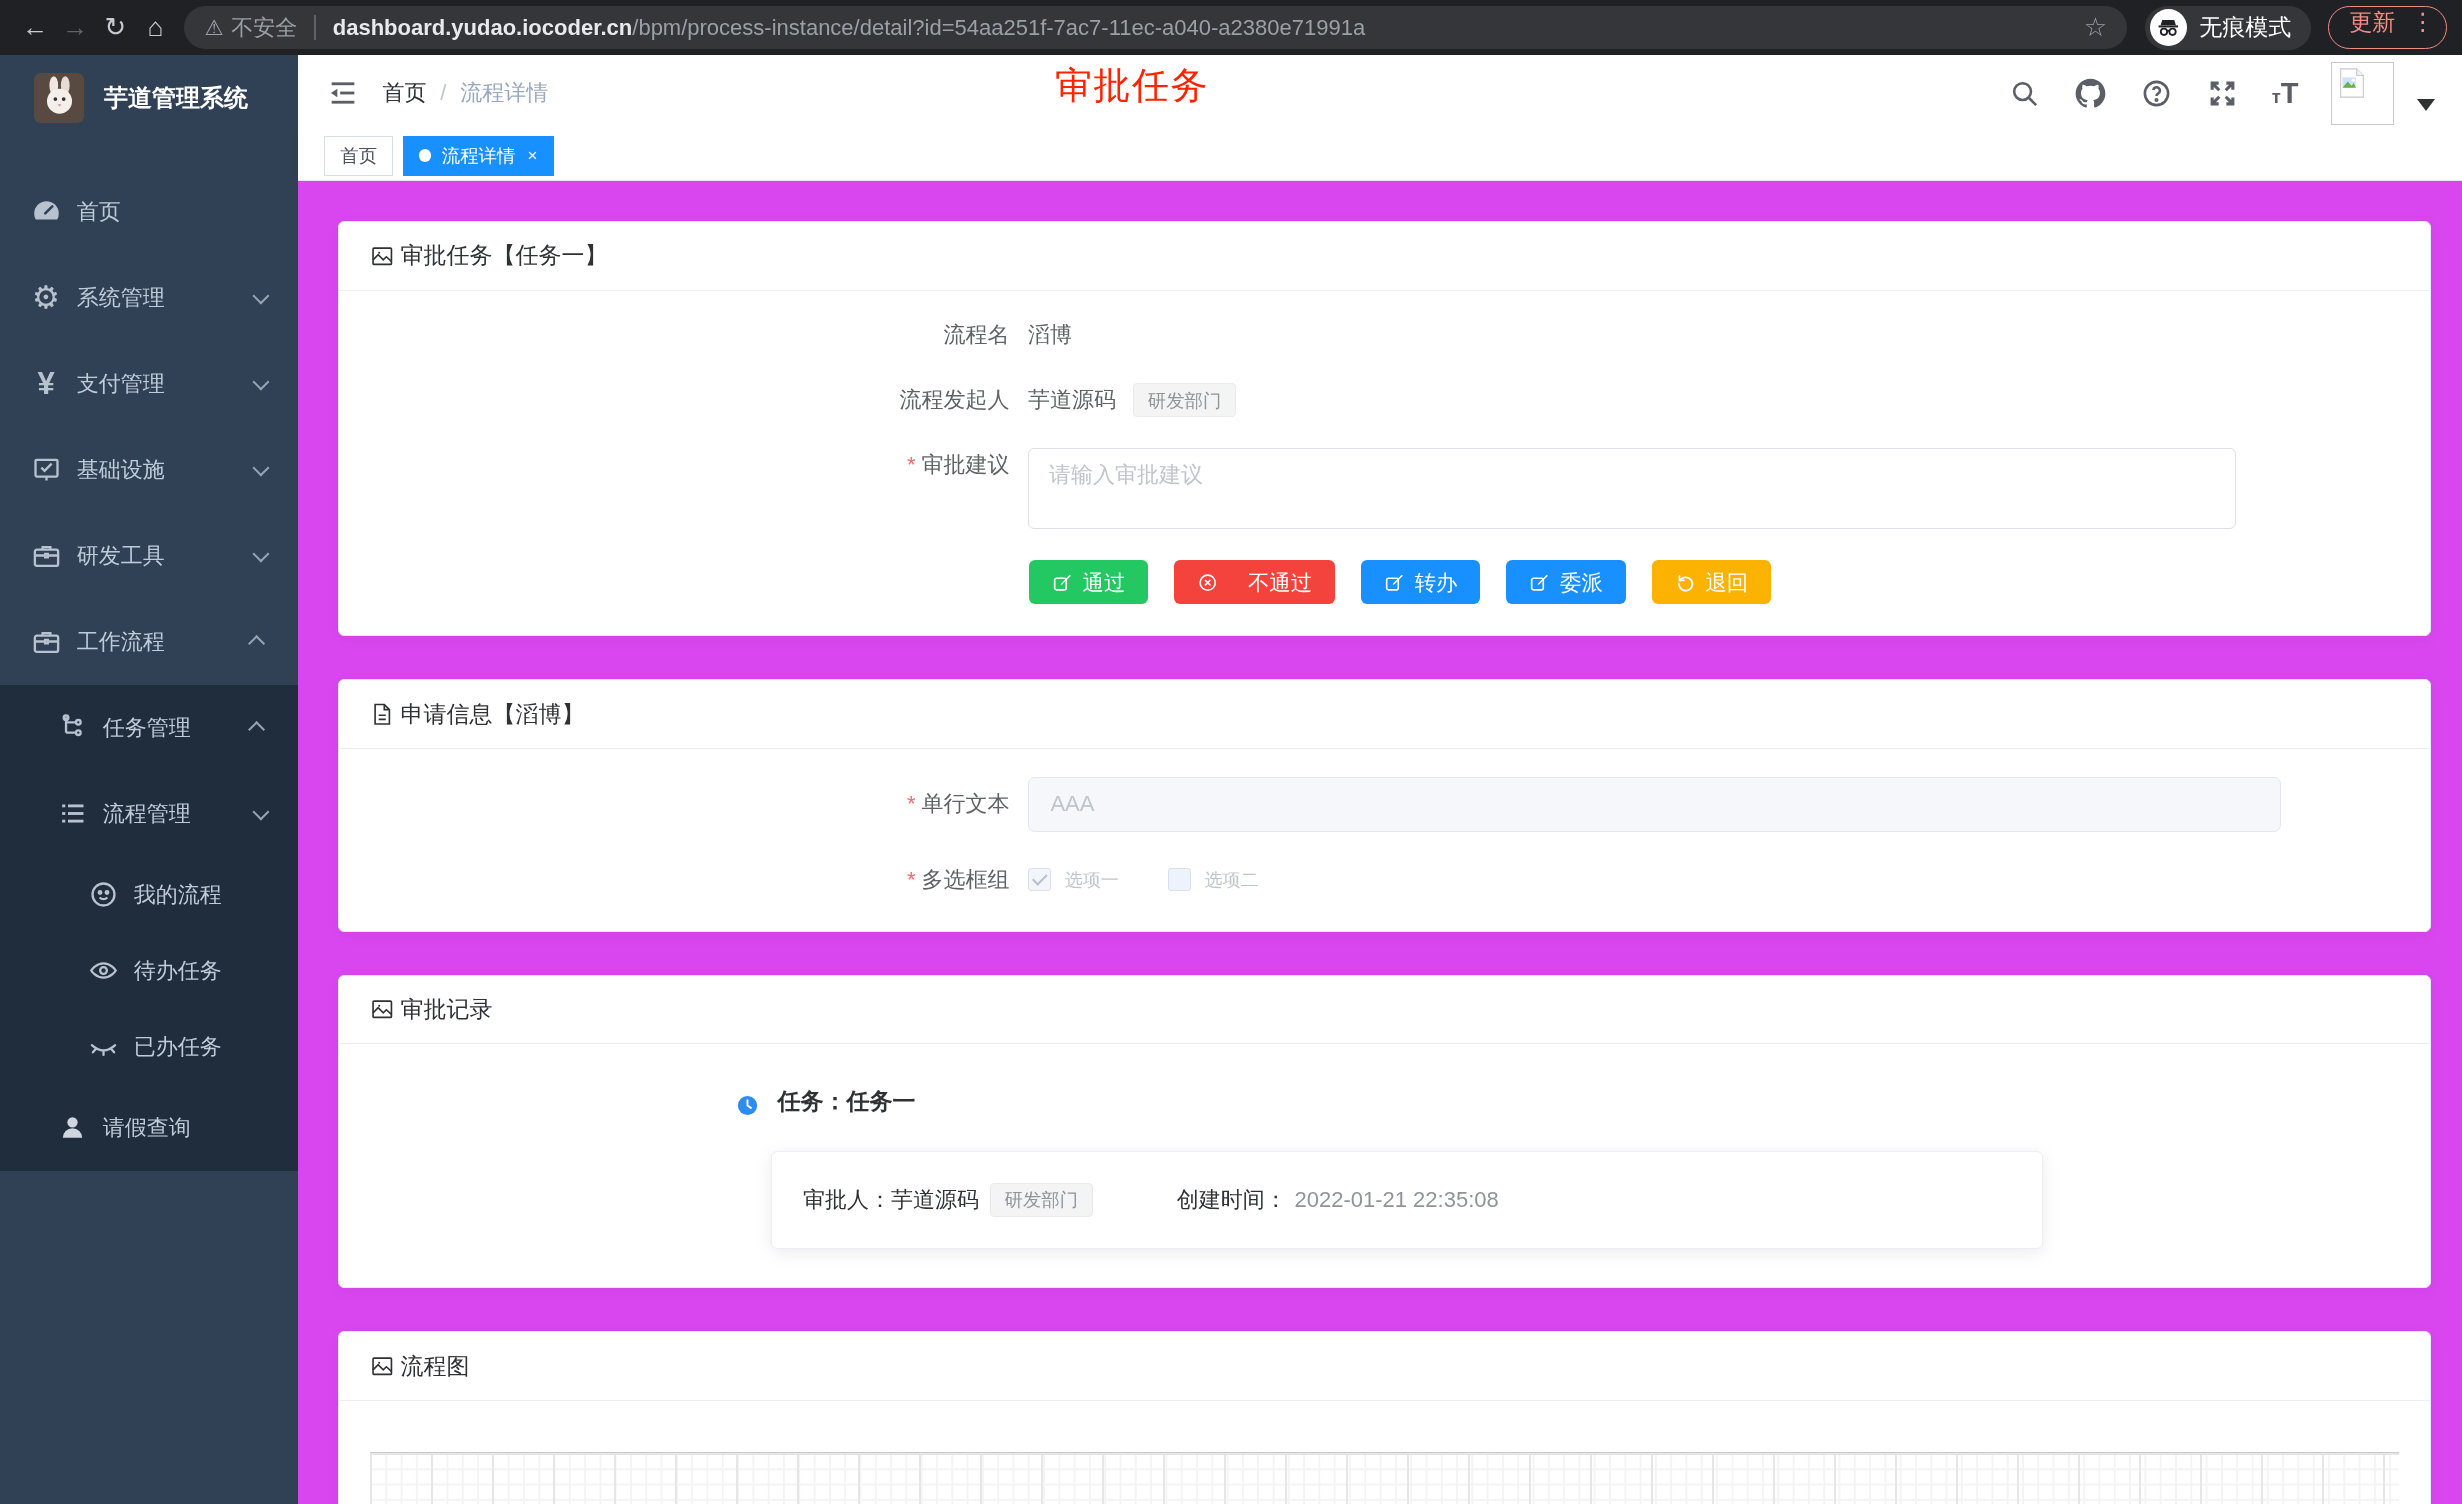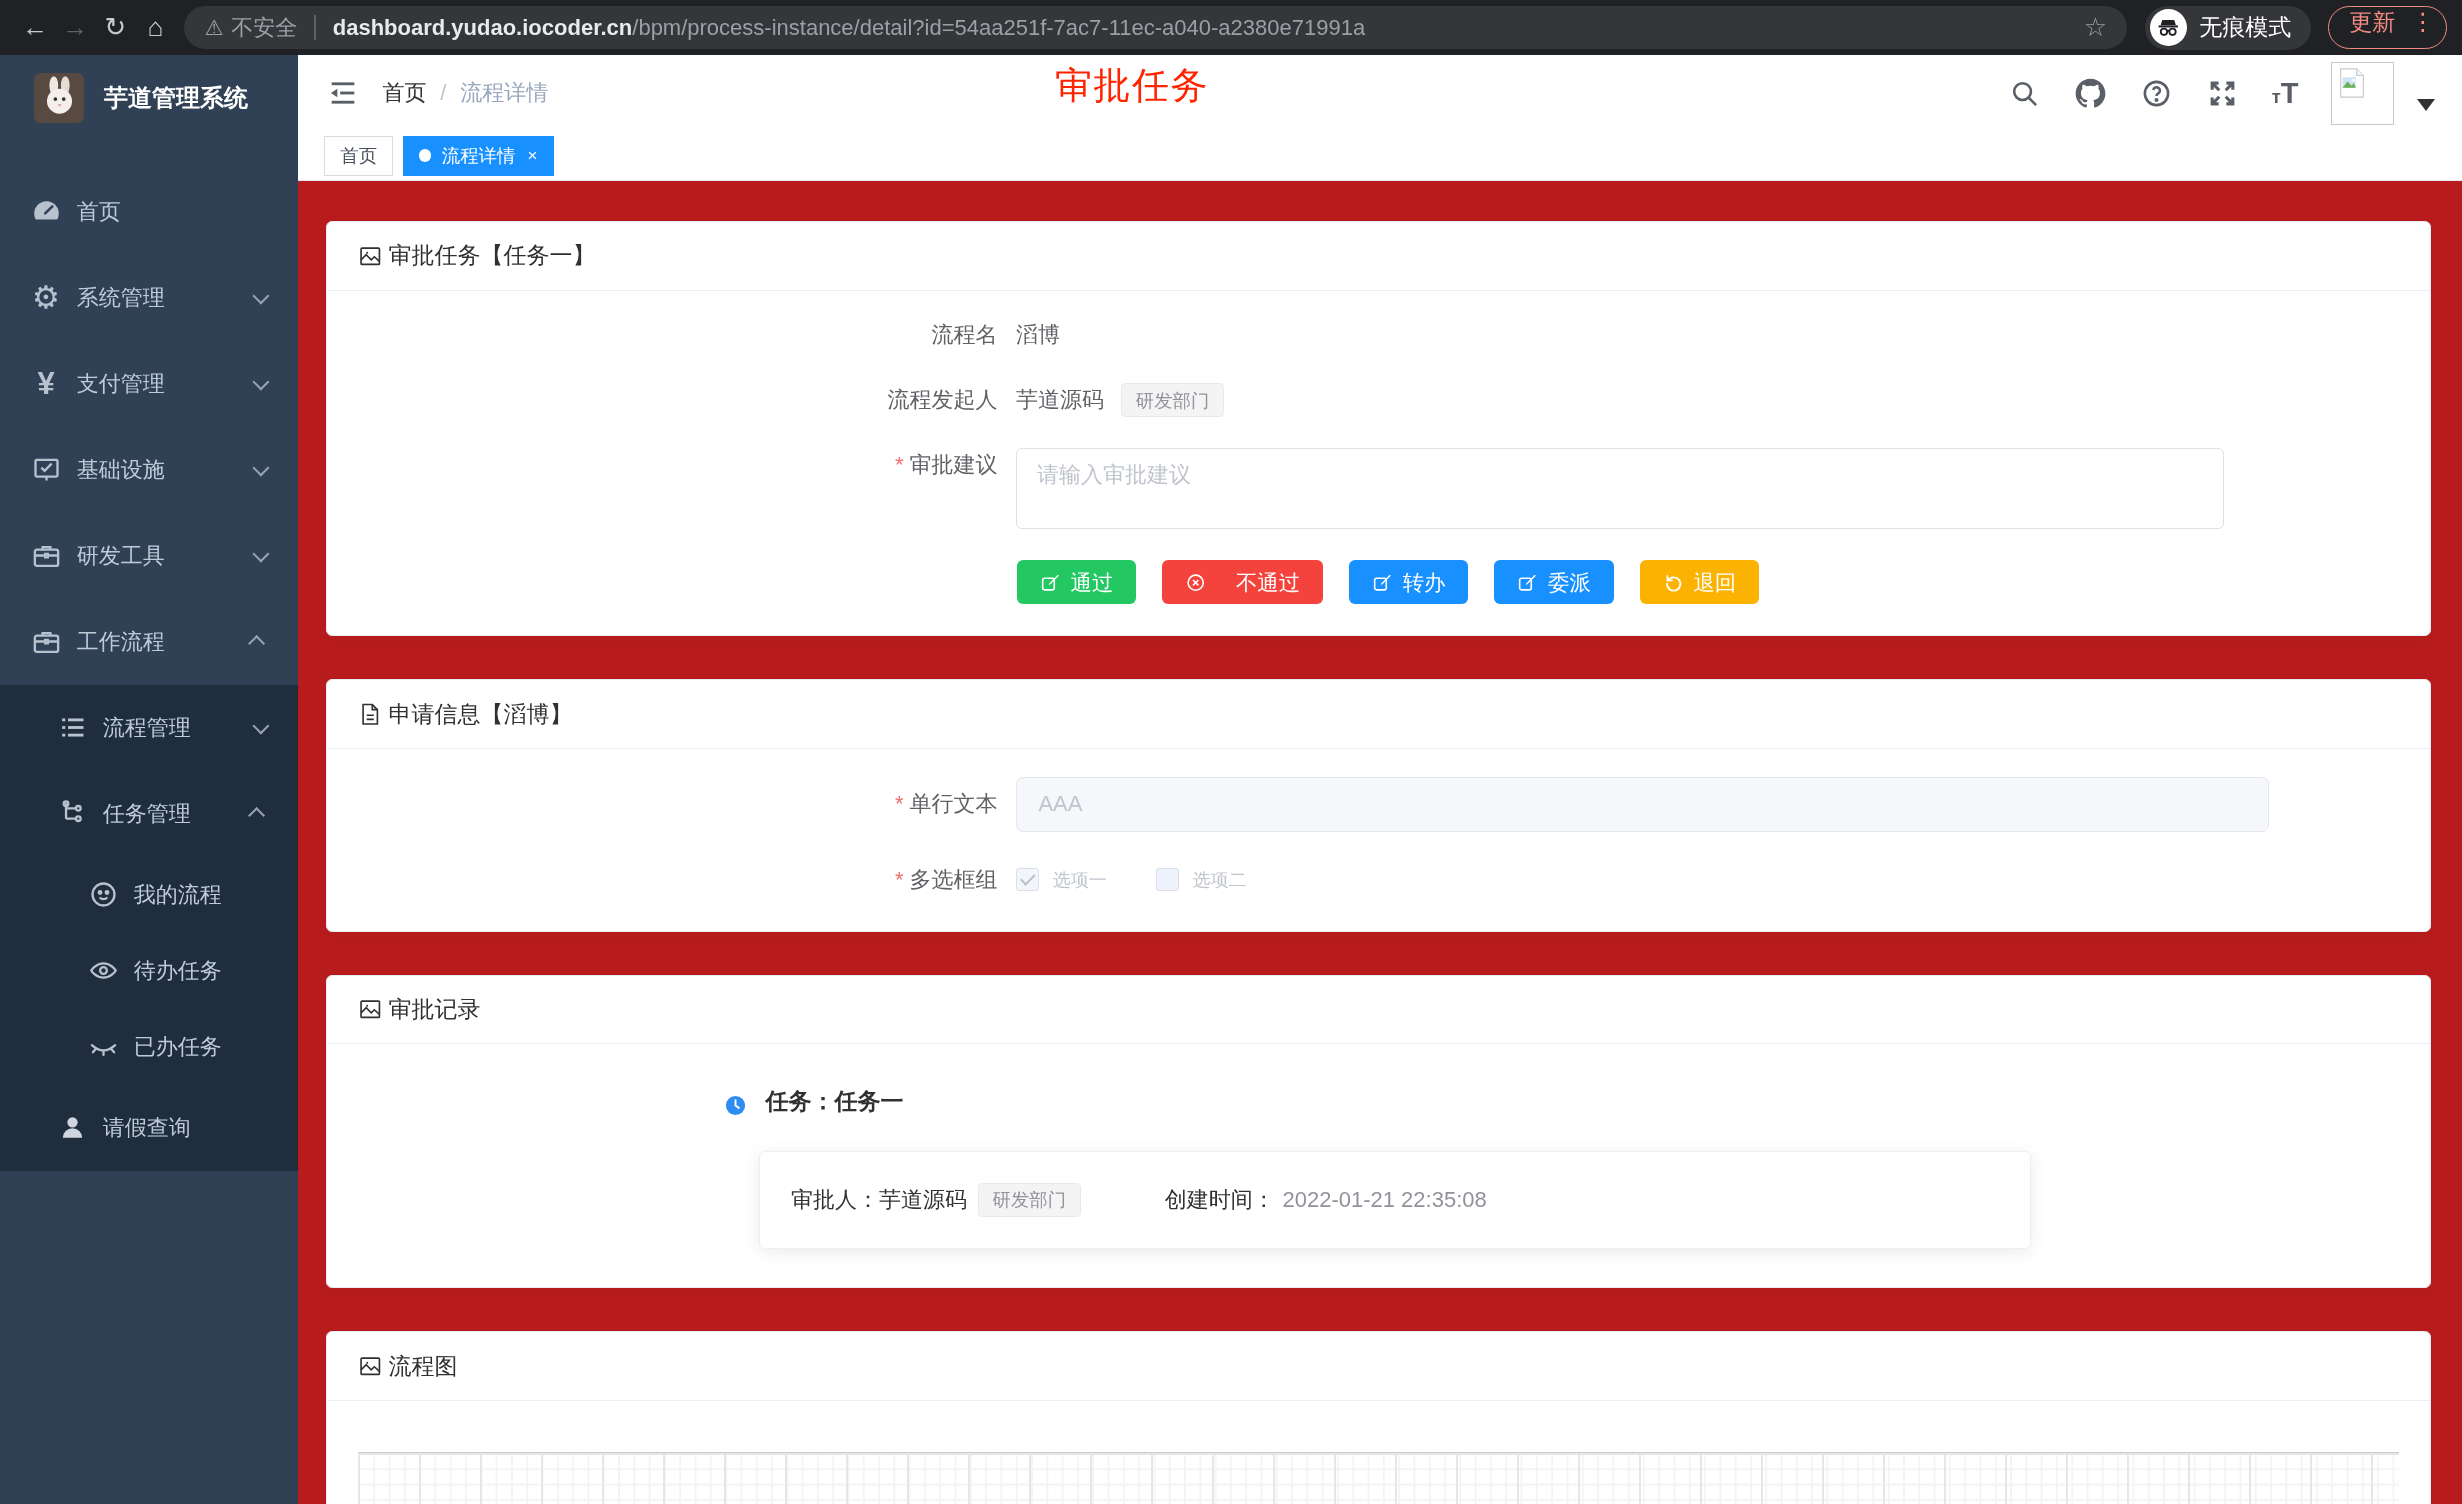--- a/index.html
+++ b/index.html
@@ -66,21 +66,21 @@
   .caret-down { width:0; height:0; border-left:9.2px solid transparent; border-right:9.2px solid transparent; border-top:12.2px solid #303133; margin-left:23px; margin-top:23px; }
 
   
   .tabbar { height:50px; flex:0 0 auto; display:flex; align-items:center; padding:0 26px; gap:9.2px; border-bottom:1.5px solid #e4e7ed; box-shadow:0 1.5px 4.6px rgba(0,0,0,0.04); background:#fff; }
   .tab { height:40px; display:flex; align-items:center; padding:0 15.3px; border:1.5px solid #d8dce5; background:#fff; color:#495060; font-size:18.4px; cursor:pointer; }
   .tab.active { background:#1890ff; border-color:#1890ff; color:#fff; }
   .tab-dot { width:12.2px; height:12.2px; border-radius:50%; background:#fff; margin-right:10.7px; }
   .tab-close { margin-left:12.2px; font-size:17px; }
 
   
-  .content { flex:1; overflow:hidden; padding:40px 31px 0 28px; background:#b91c1c; }
+  .content { flex:1; overflow:hidden; padding:40px 31px 0 40px; background:#d946ef; }
   .card { border:1.5px solid #e6ebf5; border-radius:6.1px; background:#fff; box-shadow:0 3.1px 15.3px rgba(0,0,0,0.04); margin-bottom:43px; }
   .card-hd { padding:18.4px 31px; border-bottom:1.5px solid #ebeef5; display:flex; align-items:center; font-size:23px; color:#303133; }
   .card-hd svg { width:24.5px; height:24.5px; margin-right:6.1px; color:#303133; }
   .card-bd { padding:27.5px 31px 31px; }
 
   .form-row { display:flex; align-items:center; margin-bottom:31px; }
   .form-row.top { align-items:flex-start; }
   .form-label { width:658px; flex:0 0 auto; text-align:right; padding-right:18.4px; font-size:22px; color:#606266; line-height:34px; }
   .req::before { content:"* "; color:#f56c6c; }
   .form-val { font-size:22px; color:#606266; display:flex; align-items:center; }
@@ -219,43 +219,43 @@
                 <path d="M9 7.5v-2h6v2M3 12h8M13 12h8M11 10.8h2v2.6h-2z"></path>
               </svg>
           </span>
           <span class="m-label">工作流程</span>
           <span class="chev up"></span>
         </div>
 
         <div class="submenu">
           <div class="menu-item lvl2">
             <span class="m-ic">
+              <svg viewBox="0 0 24 24" fill="none" stroke="currentColor" stroke-width="1.8">
+                  <path d="M7 4v12M7 8h7M7 16h7"></path>
+                  <circle cx="16.5" cy="8" r="1.8"></circle>
+                  <circle cx="16.5" cy="16" r="1.8"></circle>
+                  <circle cx="7" cy="4.5" r="1.8"></circle>
+                </svg>
+            </span>
+            <span class="m-label">任务管理</span>
+            <span class="chev up"></span>
+          </div>
+          <div class="menu-item lvl2">
+            <span class="m-ic">
               <svg viewBox="0 0 24 24" fill="currentColor">
                   <rect x="8.5" y="5" width="12" height="2.2"></rect>
                   <rect x="8.5" y="10.9" width="12" height="2.2"></rect>
                   <rect x="8.5" y="16.8" width="12" height="2.2"></rect>
                   <rect x="4" y="5" width="2.4" height="2.2"></rect>
                   <rect x="4" y="10.9" width="2.4" height="2.2"></rect>
                   <rect x="4" y="16.8" width="2.4" height="2.2"></rect>
                 </svg>
             </span>
             <span class="m-label">流程管理</span>
             <span class="chev down"></span>
-          </div>
-          <div class="menu-item lvl2">
-            <span class="m-ic">
-              <svg viewBox="0 0 24 24" fill="none" stroke="currentColor" stroke-width="1.8">
-                  <path d="M7 4v12M7 8h7M7 16h7"></path>
-                  <circle cx="16.5" cy="8" r="1.8"></circle>
-                  <circle cx="16.5" cy="16" r="1.8"></circle>
-                  <circle cx="7" cy="4.5" r="1.8"></circle>
-                </svg>
-            </span>
-            <span class="m-label">任务管理</span>
-            <span class="chev up"></span>
           </div>
           <div class="menu-item lvl3">
             <span class="m-ic">
               <svg viewBox="0 0 24 24" fill="none" stroke="currentColor" stroke-width="1.8">
                   <circle cx="12" cy="12" r="8.5"></circle>
                   <circle cx="9.3" cy="10.5" r="1" fill="currentColor"></circle>
                   <circle cx="14.7" cy="10.5" r="1" fill="currentColor"></circle>
                   <path d="M9 14.3a4.2 4.2 0 0 0 6 0"></path>
                 </svg>
             </span>

